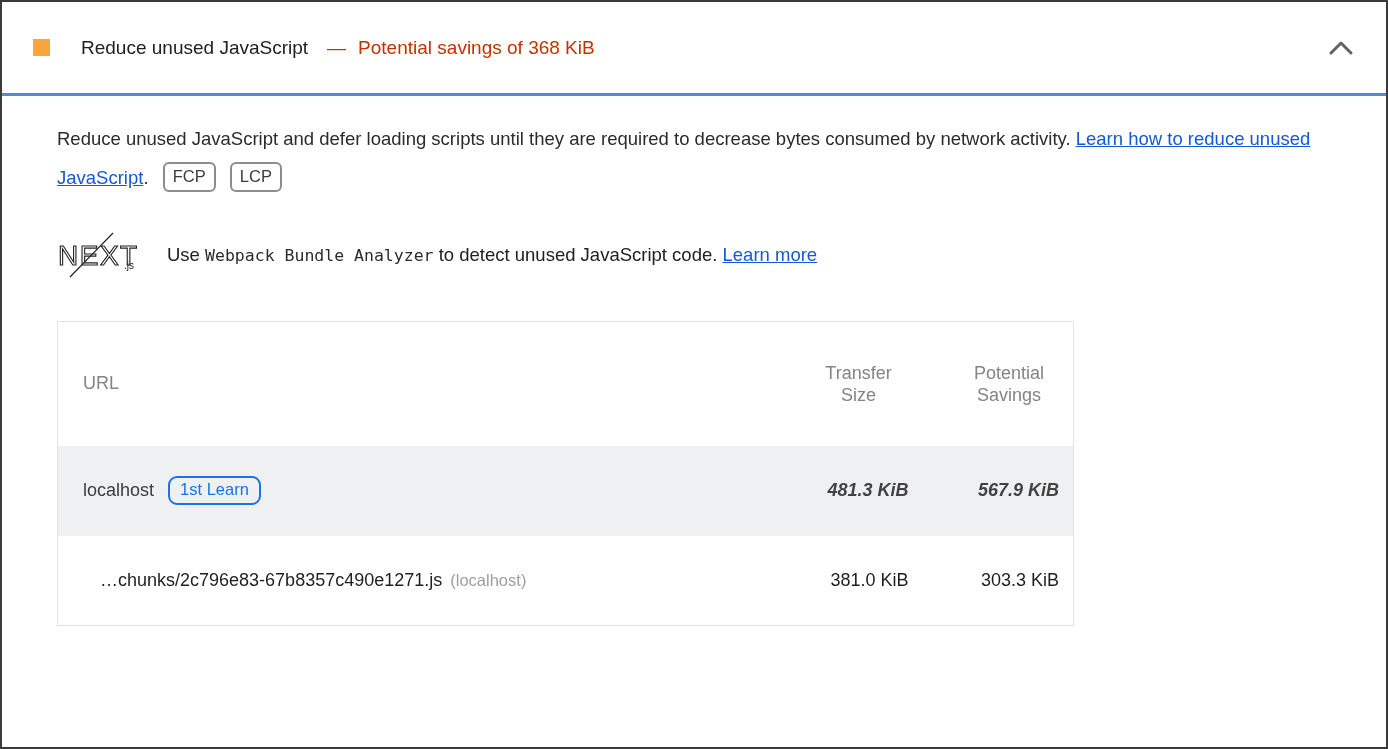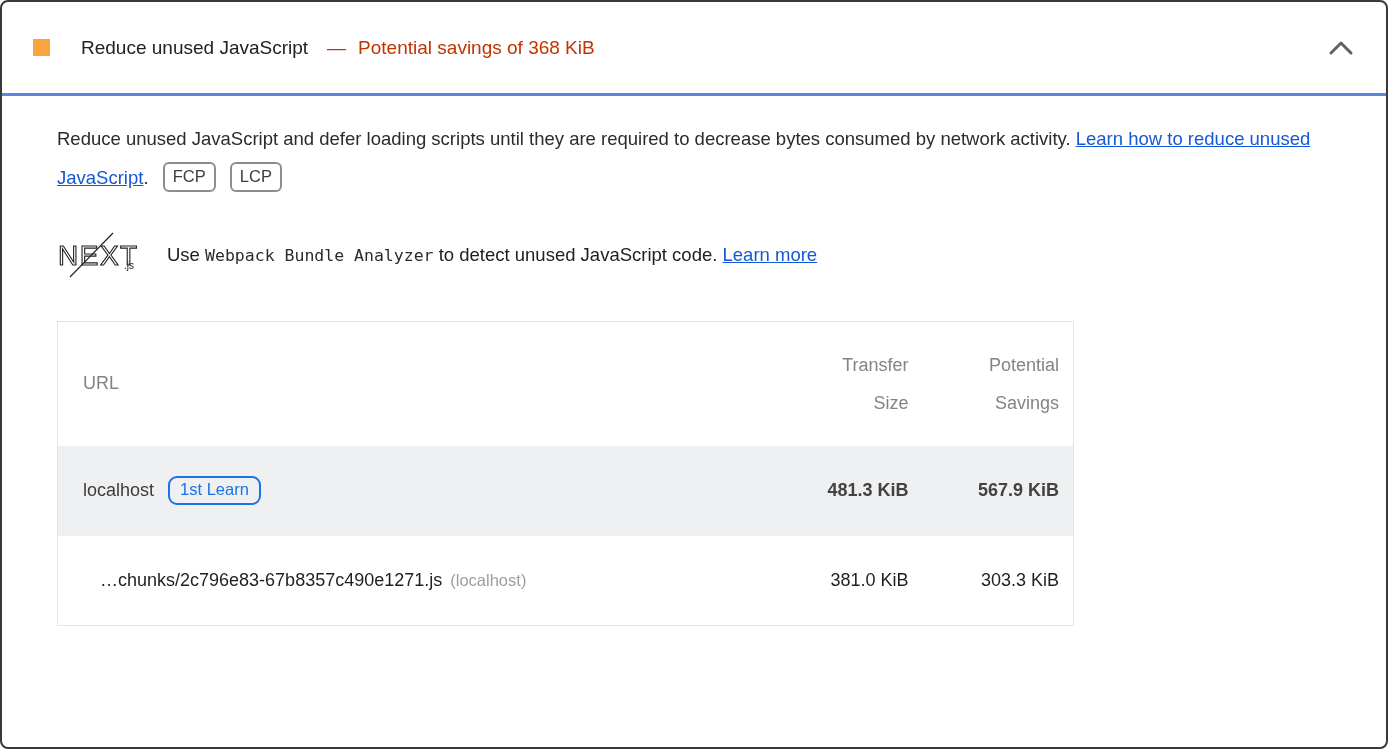--- a/index.html
+++ b/index.html
@@ -1,21 +1,21 @@
 <!DOCTYPE html>
 <html><head>
 <meta charset="utf-8">
 <style>
   * { box-sizing: border-box; }
   html, body { margin: 0; padding: 0; background: #fff; }
   body { font-family: "Liberation Sans", sans-serif; color: #212121; }
 
   .panel {
     width: 1388px; height: 749px;
-    border: 2px solid #3a3a3a; border-radius: 8px;
+    border: 2px solid #3a3a3a; border-radius: 0;
     background: #fff; overflow: hidden;
   }
 
   
   .audit-header {
     display: flex; align-items: center;
     height: 91px; padding: 0 26px 0 31px;
     cursor: pointer;
   }
   .severity-square { width: 17px; height: 17px; background: #f7a53c; flex: 0 0 auto; }
@@ -57,32 +57,32 @@
     border-collapse: collapse;
     font-size: 18px;
   }
   .audit-table th, .audit-table td { vertical-align: middle; padding: 0; }
   .audit-table thead tr { height: 124px; }
   .audit-table tbody tr { height: 90px; }
 
   .audit-table th { color: #848484; font-weight: 400; font-size: 18px; }
   th.col-url { text-align: left; padding-left: 25px; }
   th.col-num { text-align: right; }
-  th.col-num .wrap { display: inline-block; max-width: 100px; line-height: 38px; text-align: right; }
+  th.col-num .wrap { display: inline-block; max-width: 100px; line-height: 22px; text-align: center; }
   th.col-transfer { padding-right: 10px; }
   th.col-savings { padding-right: 14px; }
 
   td.cell-url { text-align: left; padding-left: 25px; color: #1f1f1f; }
   tr.sub-row td.cell-url { padding-left: 42px; }
   td.cell-num { text-align: right; color: #1f1f1f; }
   td.cell-transfer { padding-right: 10px; }
   td.cell-savings { padding-right: 14px; }
 
   tr.group-row { background: #eef0f2; }
-  tr.group-row td.cell-num { font-weight: 700; color: #424242; }
+  tr.group-row td.cell-num { font-weight: 700; color: #424242; font-style: italic; }
   tr.group-row td.cell-url { color: #3c3c3c; }
 
   .party-chip {
     display: inline-block;
     border: 2px solid #1a73e8; border-radius: 9px;
     color: #1a73e8; font-size: 16.5px;
     padding: 2px 10px 4px; margin-left: 14px;
     vertical-align: 1px;
   }
   .host-label { color: #9e9e9e; font-size: 16.5px; margin-left: 8px; }

